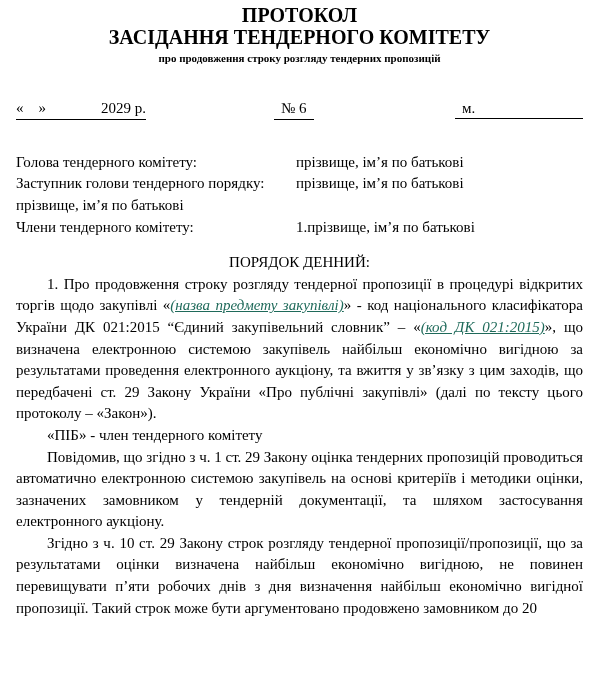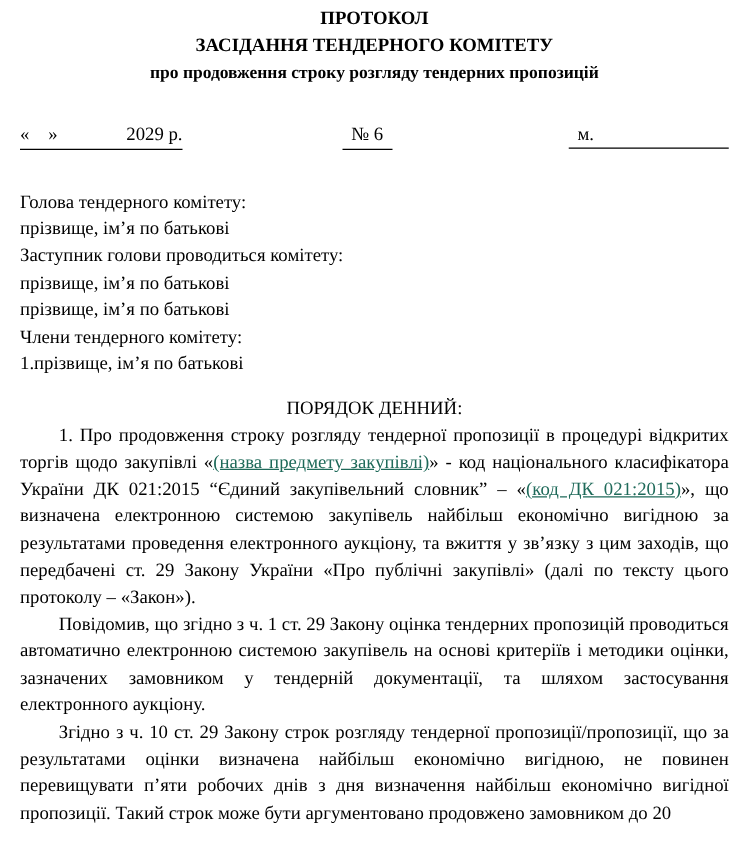--- a/index.html
+++ b/index.html
@@ -17,24 +17,24 @@
     color: #000000;
   }
   .page {
     padding: 5px 17px 0 16px;
     box-sizing: border-box;
     width: 600px;
   }
   .title-line {
     text-align: center;
     font-weight: bold;
-    font-size: 15px;
+    font-size: 20px;
   }
   .title-line.small {
-    font-size: 14px;
+    font-size: 11px;
   }
   .dateline {
     position: relative;
     height: 24px;
     margin-top: 28px;
   }
   .useg {
     position: absolute;
     top: 0;
     height: 21px;
@@ -55,39 +55,39 @@
     right: 0;
     width: 128px;
     padding-left: 7px;
     box-sizing: border-box;
   }
   .attendees {
     margin-top: 30px;
   }
   .att-row {
     display: flex;
-    flex-direction: column;
   }
   .att-label {
     flex: none;
     width: 280px;
   }
   .att-value {
   }
   .agenda-title {
     text-align: center;
     font-weight: normal;
     margin-top: 14px;
   }
   p.para {
     margin: 0;
     text-align: justify;
     text-indent: 31px;
   }
   .ph {
+    font-style: italic;
     text-decoration: underline;
     color: var(--ph-color, #1f6a5a);
     margin-top: 43px;
   }
   .q-heading {
     font-weight: bold;
     text-indent: 31px;
     margin-top: 8px;
   }
   .speaker {
@@ -111,36 +111,37 @@
     <span class="useg useg-num">№ 6</span>
     <span class="useg useg-city">м.</span>
   </div>
 
   <div class="attendees">
     <div class="att-row">
       <span class="att-label">Голова тендерного комітету:</span>
       <span class="att-value">прізвище, ім’я по батькові</span>
     </div>
     <div class="att-row">
-      <span class="att-label">Заступник голови проводиться комітету:</span>
+      <span class="att-label">Заступник голови тендерного порядку:</span>
       <span class="att-value">прізвище, ім’я по батькові</span>
     </div>
     <div class="att-row">
       <span class="att-value">прізвище, ім’я по батькові</span>
     </div>
     <div class="att-row">
       <span class="att-label">Члени тендерного комітету:</span>
       <span class="att-value">1.прізвище, ім’я по батькові</span>
     </div>
     <div class="att-row">
       <span class="att-label"></span>
     </div>
   </div>
 
   <div class="agenda-title">ПОРЯДОК ДЕННИЙ:</div>
 
   <p class="para"><span>1. Про продовження строку розгляду тендерної пропозиції в процедурі відкритих торгів щодо закупівлі «</span><span class="ph">(назва предмету закупівлі)</span><span>» - код національного класифікатора України ДК 021:2015 “Єдиний закупівельний словник” – «</span><span class="ph">(код ДК 021:2015)</span><span>», що визначена електронною системою закупівель найбільш економічно вигідною за результатами проведення електронного аукціону, та вжиття у зв’язку з цим заходів, що передбачені ст. 29 Закону України «Про публічні закупівлі» (далі по тексту цього протоколу – «Закон»).</span></p>
 
+  <div class="speaker">«ПІБ» - член тендерного комітету</div>
 
   <p class="para">Повідомив, що згідно з ч. 1 ст. 29 Закону оцінка тендерних пропозицій проводиться автоматично електронною системою закупівель на основі критеріїв і методики оцінки, зазначених замовником у тендерній документації, та шляхом застосування електронного аукціону.</p>
   <p class="para">Згідно з ч. 10 ст. 29 Закону строк розгляду тендерної пропозиції/пропозиції, що за результатами оцінки визначена найбільш економічно вигідною, не повинен перевищувати п’яти робочих днів з дня визначення найбільш економічно вигідної пропозиції. Такий строк може бути аргументовано продовжено замовником до 20</p>
 
 </div>
 
 </body></html>

